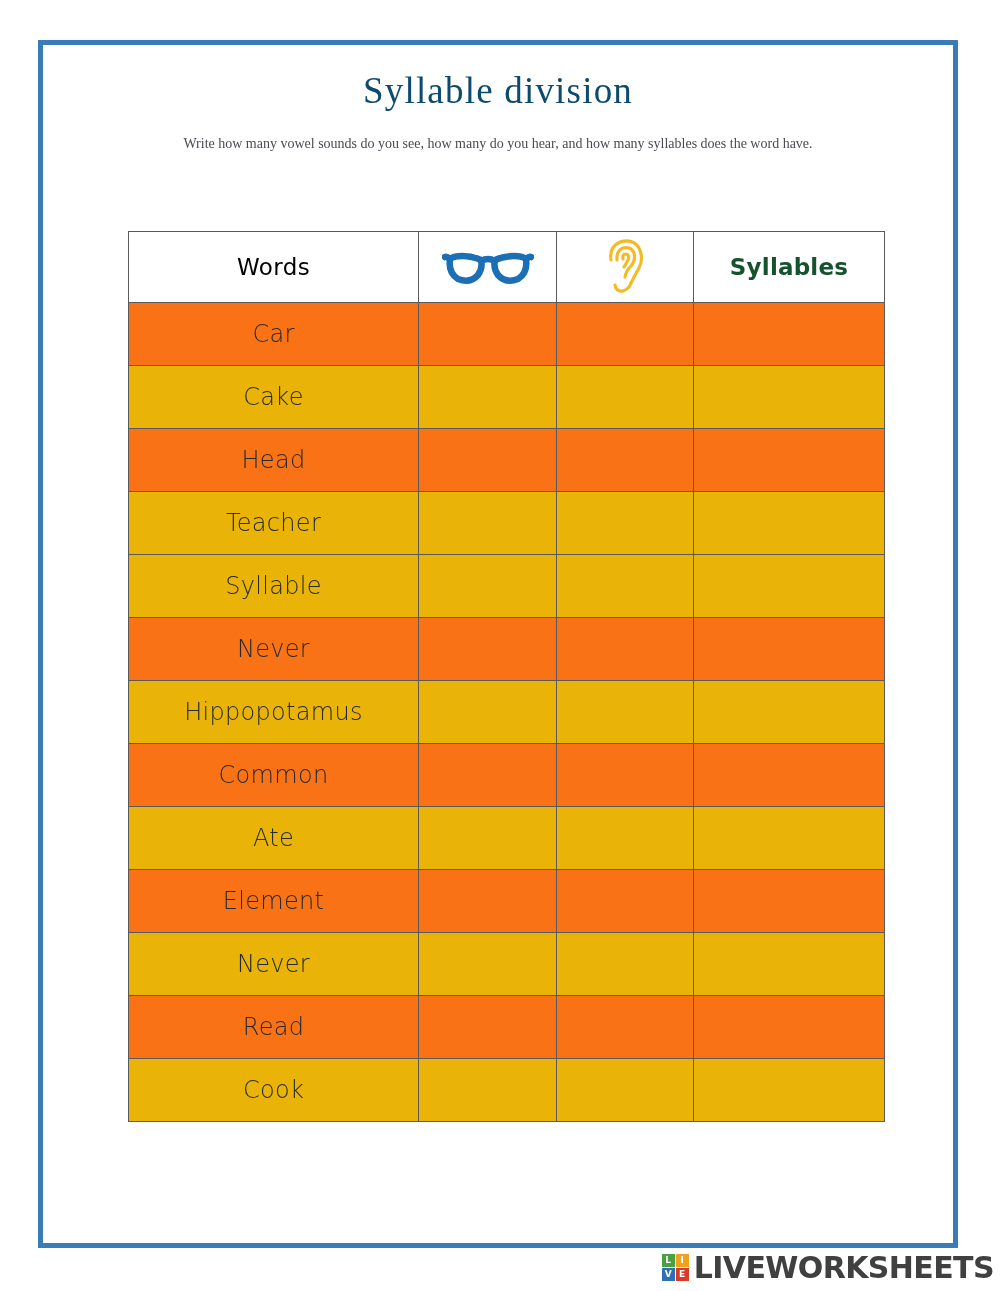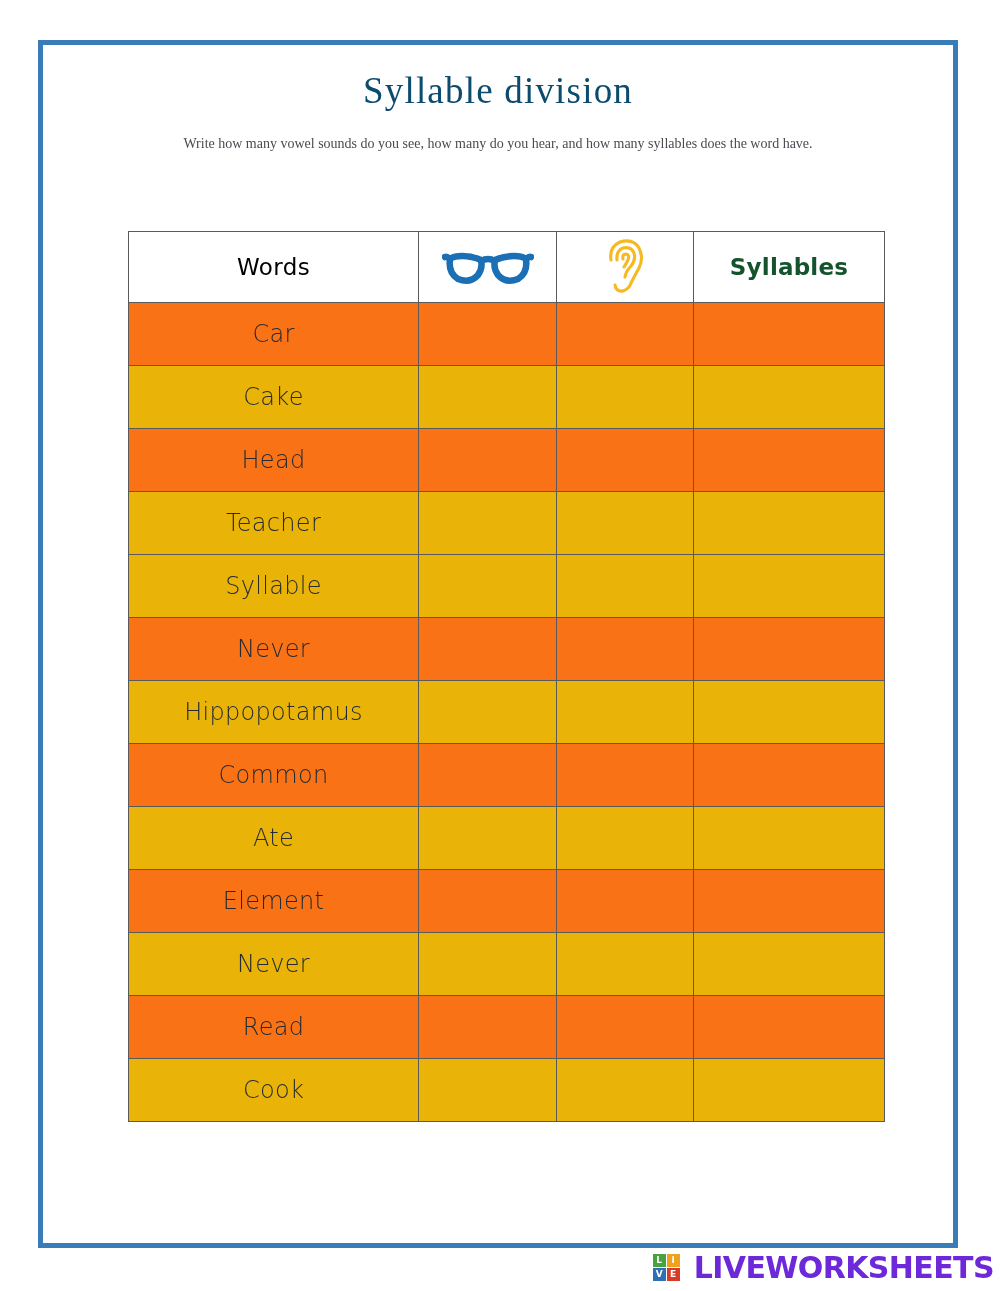--- a/index.html
+++ b/index.html
@@ -141,23 +141,23 @@
     line-height: 1;
   }
   .lw-sq.l { background: #4aa13f; }
   .lw-sq.i { background: #f0a11e; }
   .lw-sq.v { background: #2f6fb5; }
   .lw-sq.e { background: #d93b2b; }
   .lw-word {
     font-family: "DejaVu Sans", sans-serif;
     font-size: 30px;
     font-weight: 700;
-    color: #6d28d9;
+    color: #404040;
     letter-spacing: -0.6px;
-    margin-left: 12px;
+    margin-left: 3px;
   }
 </style>
 </head>
 <body>
 
 <div class="page-frame">
 
   <div class="sheet-title">Syllable division</div>
 
   <div class="sheet-subtitle">Write how many vowel sounds do you see, how many do you hear, and how many syllables does the word have.</div>

